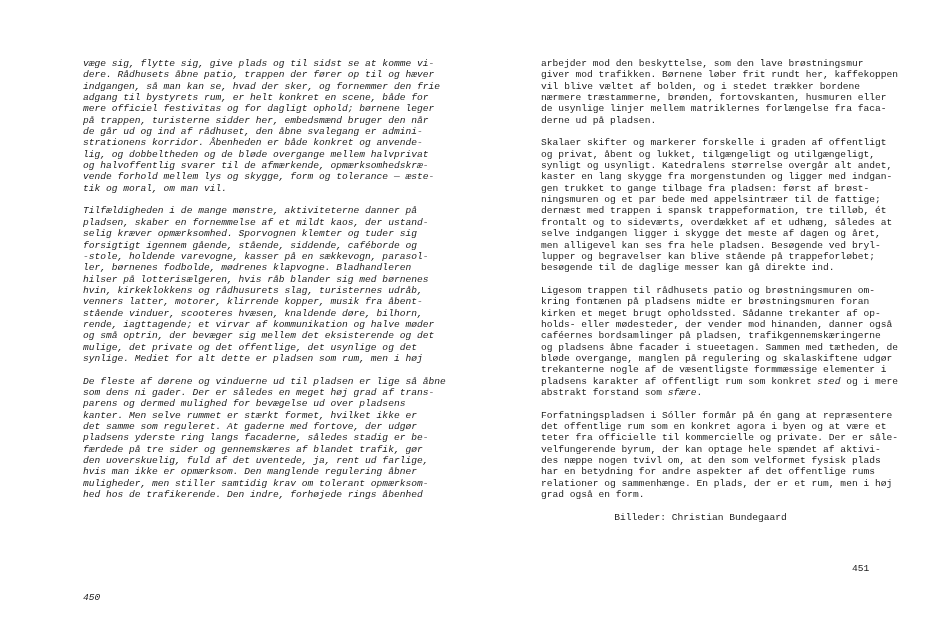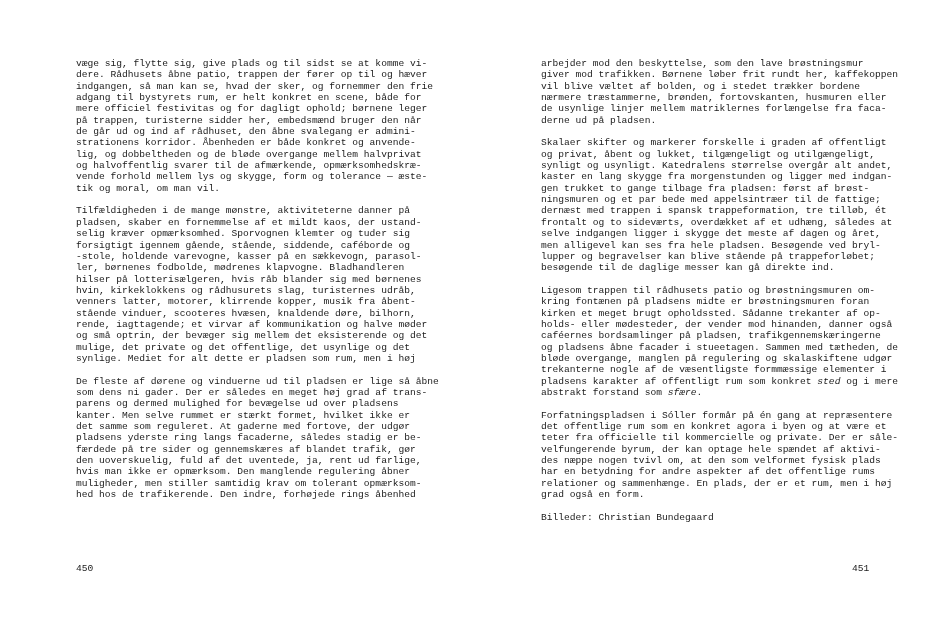--- a/index.html
+++ b/index.html
@@ -1,41 +1,41 @@
 <!DOCTYPE html>
 <html><head>
 <meta charset="utf-8">
 <style>
   html, body { margin: 0; padding: 0; background: #ffffff; }
   body { width: 935px; height: 624px; position: relative; overflow: hidden; }
   .page { position: absolute; top: 0; height: 624px; }
-  .page-left { left: 1px; width: 467px; }
+  .page-left { left: 8px; width: 467px; font-style: italic; }
   .page-right { left: 467px; width: 468px; }
   .column {
     position: absolute; top: 58px; width: 318px;
     font-family: "Liberation Mono", "DejaVu Sans Mono", monospace;
     font-size: 9.6px; line-height: 11.35px; color: #1a1a1a;
   }
   .page-left .column { left: 75px; }
   .page-right .column { left: 74px; width: 319px; }
   .para { margin: 0 0 11.35px 0; }
   .line {
     display: block; white-space: nowrap; text-align: justify;
     text-align-last: justify; height: 11.35px; overflow: visible;
   }
   .line.last { text-align-last: left; }
   .credit {
-    display: block; text-align: left; margin-top: 1px;
+    display: block; text-align: center; margin-top: 1px;
   }
   .folio {
     position: absolute; top: 563px;
     font-family: "Liberation Mono", "DejaVu Sans Mono", monospace;
     font-size: 9.6px; color: #1a1a1a;
   }
-  .page-left .folio { left: 75px; }
+  .page-left .folio { left: 75px; margin-top: 29px; }
   .page-right .folio { left: 385px; }
   em { font-style: italic; }
 </style>
 </head>
 <body>
 
 <div class="page page-left">
   <div class="column">
       <div class="para">
         <span class="line">væge sig, flytte sig, give plads og til sidst se at komme vi-</span>

